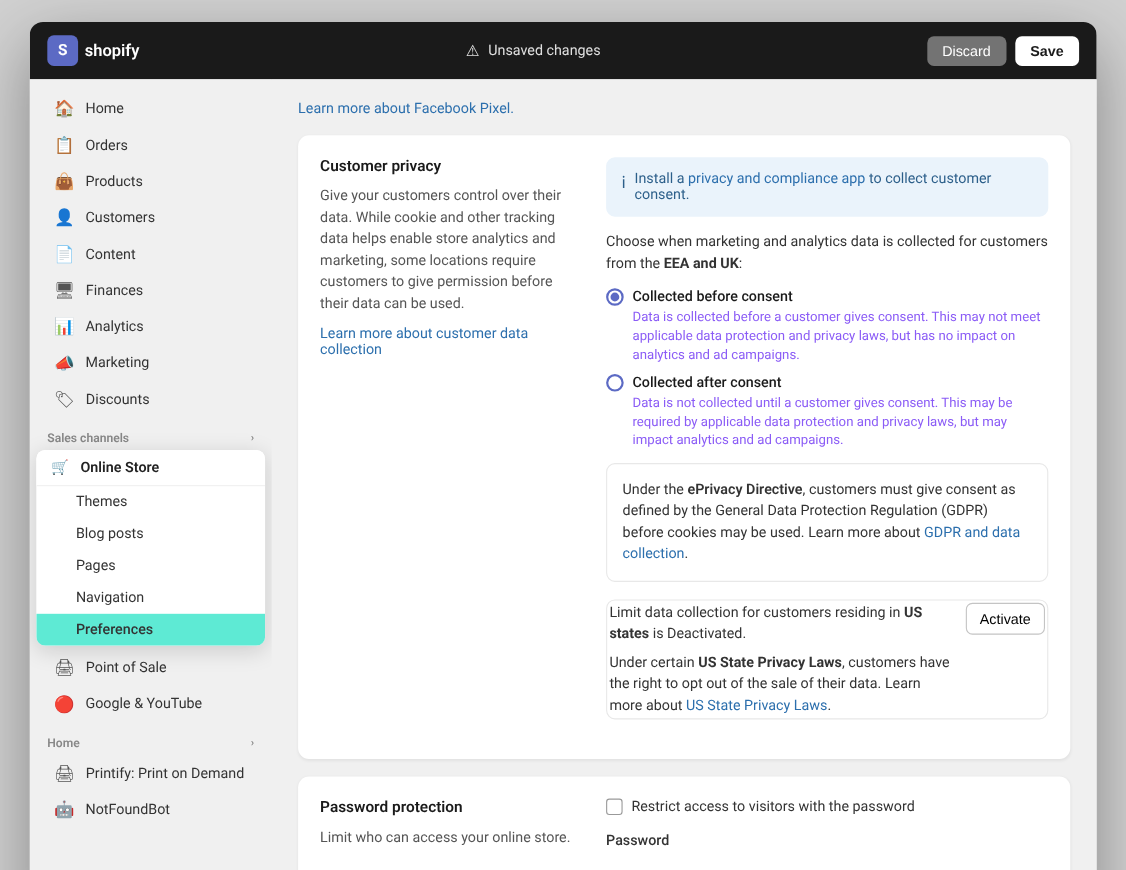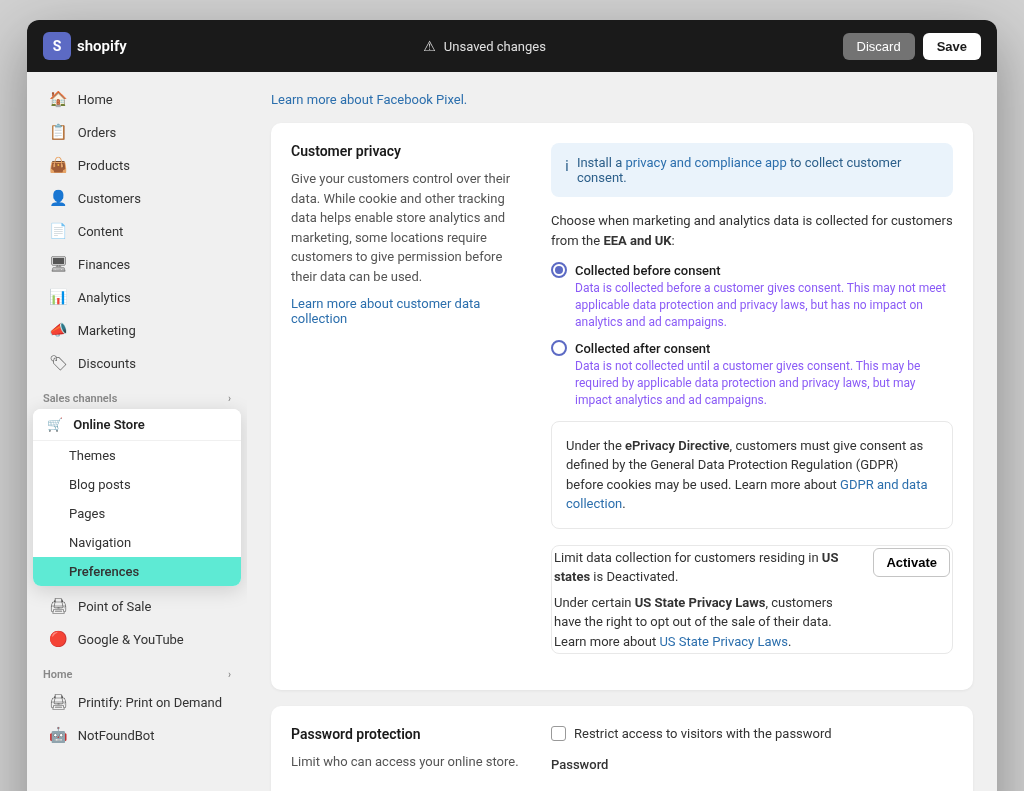--- a/index.html
+++ b/index.html
@@ -278,21 +278,20 @@
     }
     .btn-activate {
       background: #fff;
       border: 1px solid #c4c4c4;
       border-radius: 6px;
       padding: 6px 12px;
       font-size: 13px;
       cursor: pointer;
       white-space: nowrap;
       flex-shrink: 0;
-      font-weight: bold;
     }
     
     .pwd-section {
       display: flex;
       gap: 20px;
     }
     .pwd-col-left { width: 240px; flex-shrink: 0; }
     .pwd-col-right { flex: 1; }
     .checkbox-row {
       display: flex;

